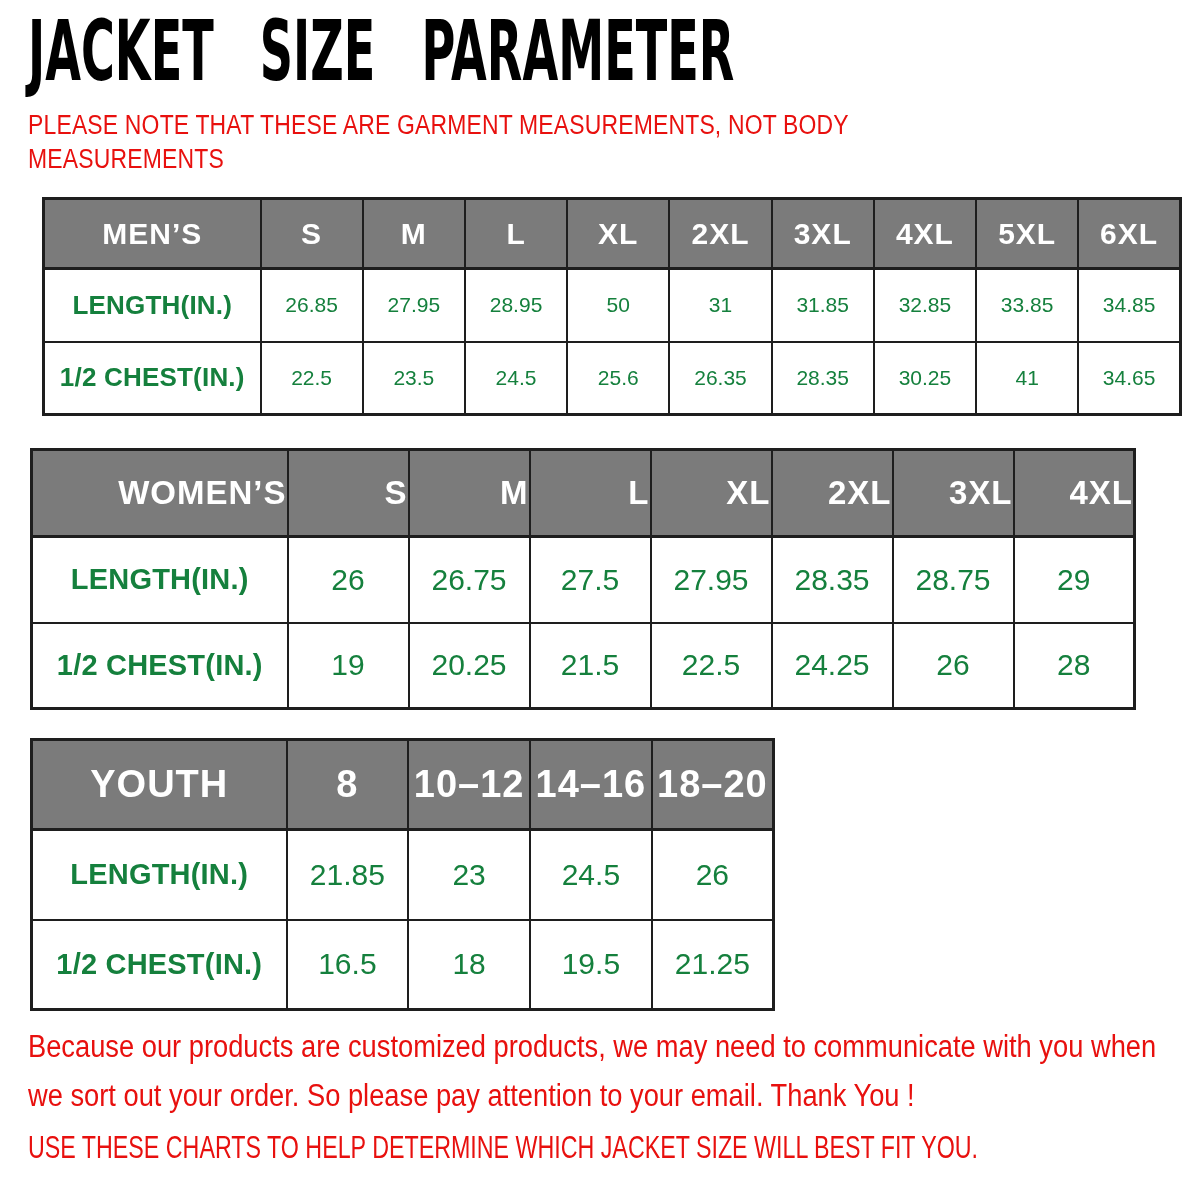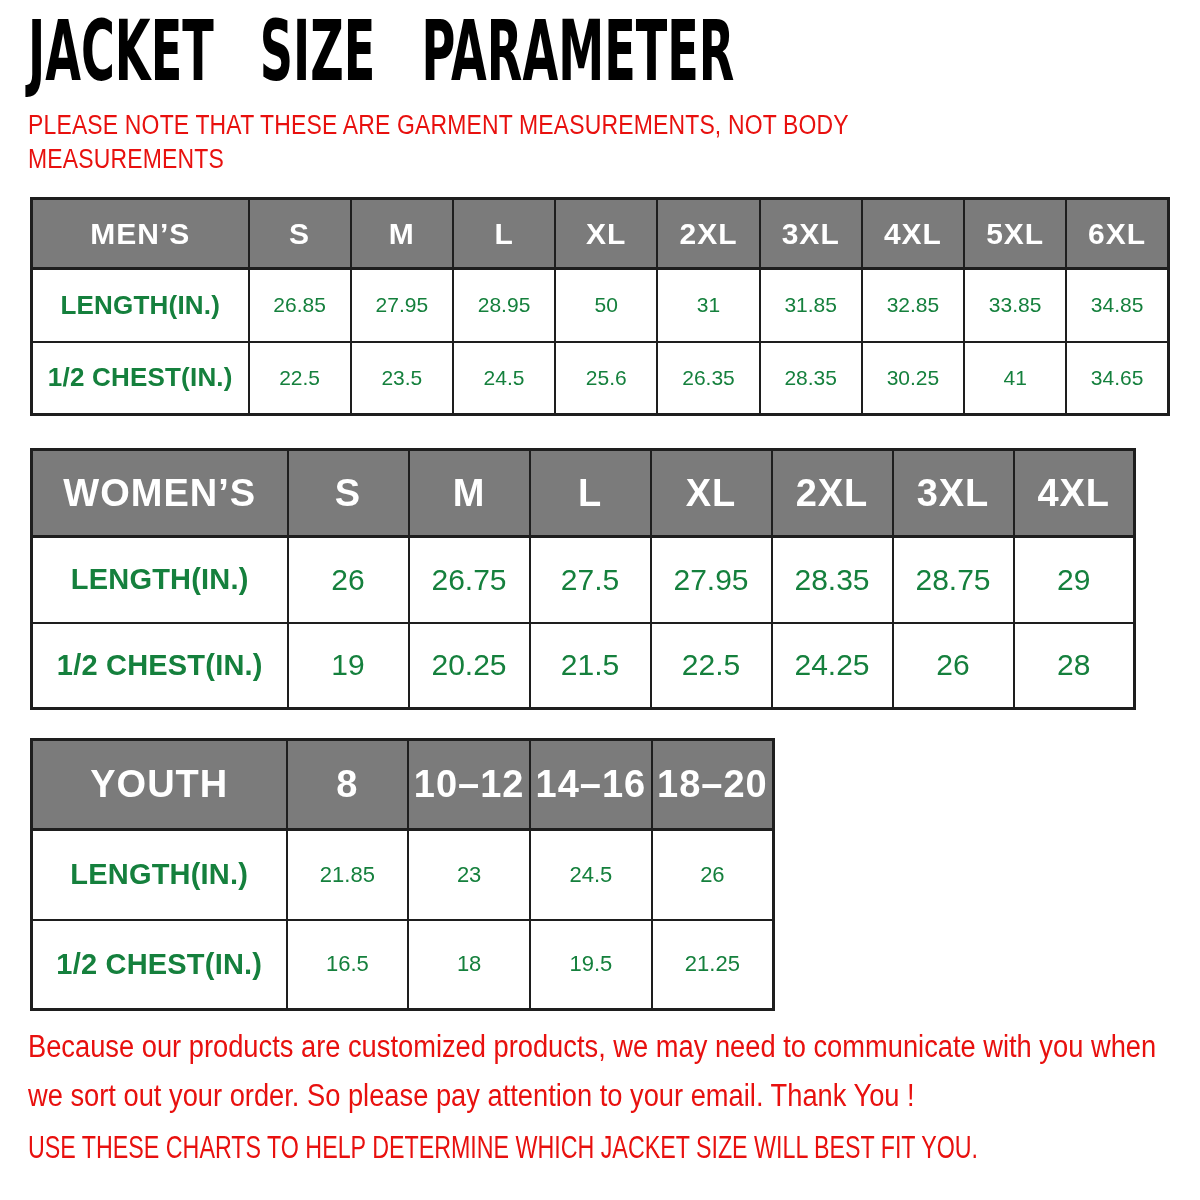--- a/index.html
+++ b/index.html
@@ -27,42 +27,42 @@
     border:2px solid var(--border,#1e1e1e);
     text-align:center;vertical-align:middle;padding:0;overflow:hidden;
   }
   .size-table thead th{
     background:var(--header-bg,#7b7b7b);color:#fff;font-weight:600;
     border-bottom:3px solid var(--border,#1e1e1e);letter-spacing:1px;
   }
   .size-table td{color:#15803d;font-weight:400;}
   .size-table td.row-label{font-weight:700;letter-spacing:0.2px;}
 
-  .t-mens{left:30px;top:197px;width:1140px;}
+  .t-mens{left:42px;top:197px;width:1140px;}
   .t-mens col.label-col{width:217px;}
   .t-mens thead tr{height:70px;}
   .t-mens tbody tr{height:73px;}
   .t-mens thead th{font-size:30px;}
   .t-mens td{font-size:21px;}
   .t-mens td.row-label{font-size:26px;}
 
   .t-womens{left:30px;top:448px;width:1106px;}
   .t-womens col.label-col{width:256px;}
   .t-womens thead tr{height:87px;}
   .t-womens tbody tr{height:86px;}
-  .t-womens thead th{font-size:38px;}
+  .t-womens thead th{font-size:33px;text-align:right;}
   .t-womens td{font-size:30px;}
   .t-womens td.row-label{font-size:29px;}
 
   .t-youth{left:30px;top:738px;width:745px;}
   .t-youth col.label-col{width:255px;}
   .t-youth thead tr{height:90px;}
   .t-youth tbody tr{height:90px;}
   .t-youth thead th{font-size:38px;}
-  .t-youth td{font-size:22px;}
+  .t-youth td{font-size:30px;}
   .t-youth td.row-label{font-size:29px;}
 
   .footer-para{
     position:absolute;left:28px;top:1022px;margin:0;width:1290px;
     font-size:31px;line-height:49px;color:var(--red,#e8100e);
     transform:scaleX(0.88);transform-origin:left top;
   }
   .footer-cta{
     position:absolute;left:28px;top:1128px;margin:0;
     font-size:31px;line-height:40px;color:var(--red,#e8100e);white-space:nowrap;

